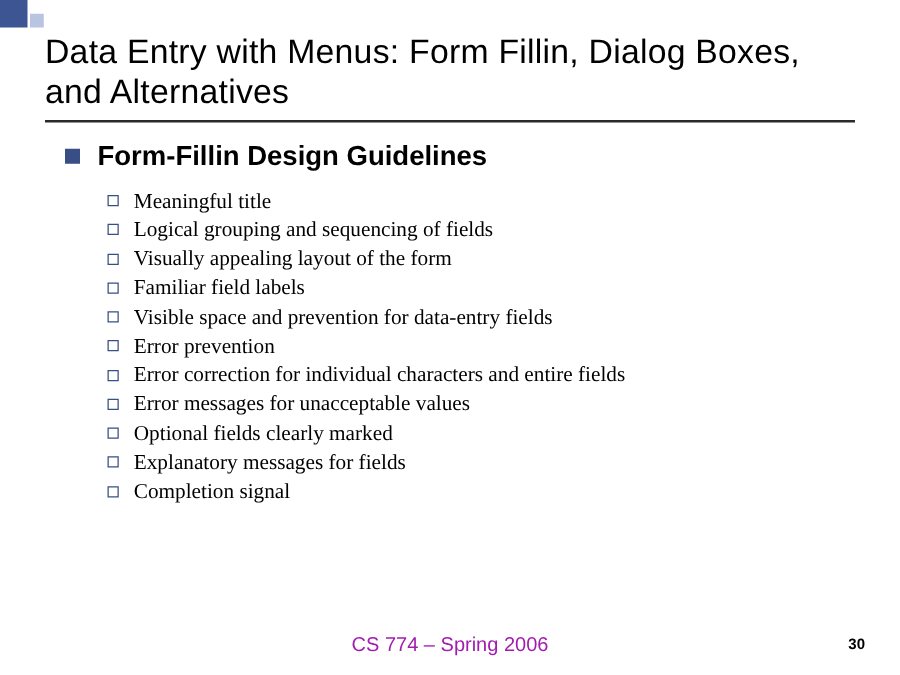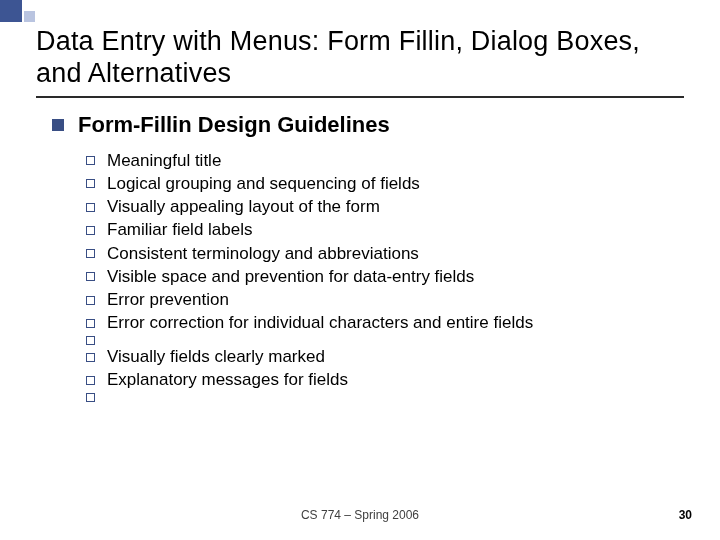--- a/index.html
+++ b/index.html
@@ -9,25 +9,25 @@
   .accent-big { width: 22px; height: 22px; background: #3d5593; }
   .accent-small { width: 11px; height: 11px; background: #b9c4e0; margin-left: 2px; align-self: flex-end; margin-bottom: 0; }
   .title-wrap { padding: 26px 36px 0 36px; }
   .title { font-size: 27px; line-height: 1.18; font-weight: 400; letter-spacing: 0.2px; }
   .title-rule { border: none; border-bottom: 2px solid #2a2a2a; margin-top: 6px; }
   .body { padding: 14px 36px 0 52px; }
   .h1row { display: flex; align-items: center; gap: 14px; margin-bottom: 12px; }
   .bullet-sq-solid { width: 12px; height: 12px; background: #394e84; flex: 0 0 auto; }
   .h1 { font-size: 22px; font-weight: 700; }
   .sublist { padding-left: 34px; }
-  .subrow { display: flex; align-items: center; gap: 12px; margin: 1.5px 0; }
+  .subrow { display: flex; align-items: center; gap: 12px; margin: 1.5px 0; font-family: Liberation Serif, serif; }
   .bullet-sq-outline { width: 9px; height: 9px; border: 1.5px solid #394e84; flex: 0 0 auto; }
   .subtext { font-size: 17px; line-height: 1.28; }
   .footer { position: absolute; bottom: 12px; left: 0; right: 0; height: 20px; }
-  .footer-center { position: absolute; left: 50%; transform: translateX(-50%); font-size: 12px; color: #404040; }
+  .footer-center { position: absolute; left: 50%; transform: translateX(-50%); font-size: 16px; color: #a21caf; }
   .footer-right { position: absolute; right: 28px; font-size: 12px; font-weight: 700; color: #000; }
 </style>
 </head>
 <body>
 
 <div class="slide">
 
   <div class="accent-bar">
     <div class="accent-big"></div>
     <div class="accent-small"></div>
@@ -55,47 +55,45 @@
         <div class="subrow">
           <span class="bullet-sq-outline"></span>
           <span class="subtext">Visually appealing layout of the form</span>
         </div>
         <div class="subrow">
           <span class="bullet-sq-outline"></span>
           <span class="subtext">Familiar field labels</span>
         </div>
         <div class="subrow">
           <span class="bullet-sq-outline"></span>
-          <span class="subtext">Consistent terminology and abbreviations</span>
-        </div>
-        <div class="subrow">
-          <span class="bullet-sq-outline"></span>
           <span class="subtext">Visible space and prevention for data-entry fields</span>
         </div>
         <div class="subrow">
           <span class="bullet-sq-outline"></span>
           <span class="subtext">Error prevention</span>
         </div>
         <div class="subrow">
           <span class="bullet-sq-outline"></span>
           <span class="subtext">Error correction for individual characters and entire fields</span>
         </div>
         <div class="subrow">
           <span class="bullet-sq-outline"></span>
+          <span class="subtext">Error messages for unacceptable values</span>
         </div>
         <div class="subrow">
           <span class="bullet-sq-outline"></span>
-          <span class="subtext">Visually fields clearly marked</span>
+          <span class="subtext">Optional fields clearly marked</span>
         </div>
         <div class="subrow">
           <span class="bullet-sq-outline"></span>
           <span class="subtext">Explanatory messages for fields</span>
         </div>
         <div class="subrow">
           <span class="bullet-sq-outline"></span>
+          <span class="subtext">Completion signal</span>
         </div>
       </div>
   </div>
 
   <div class="footer">
     <span class="footer-center">CS 774 – Spring 2006</span>
     <span class="footer-right">30</span>
   </div>
 
 </div>

